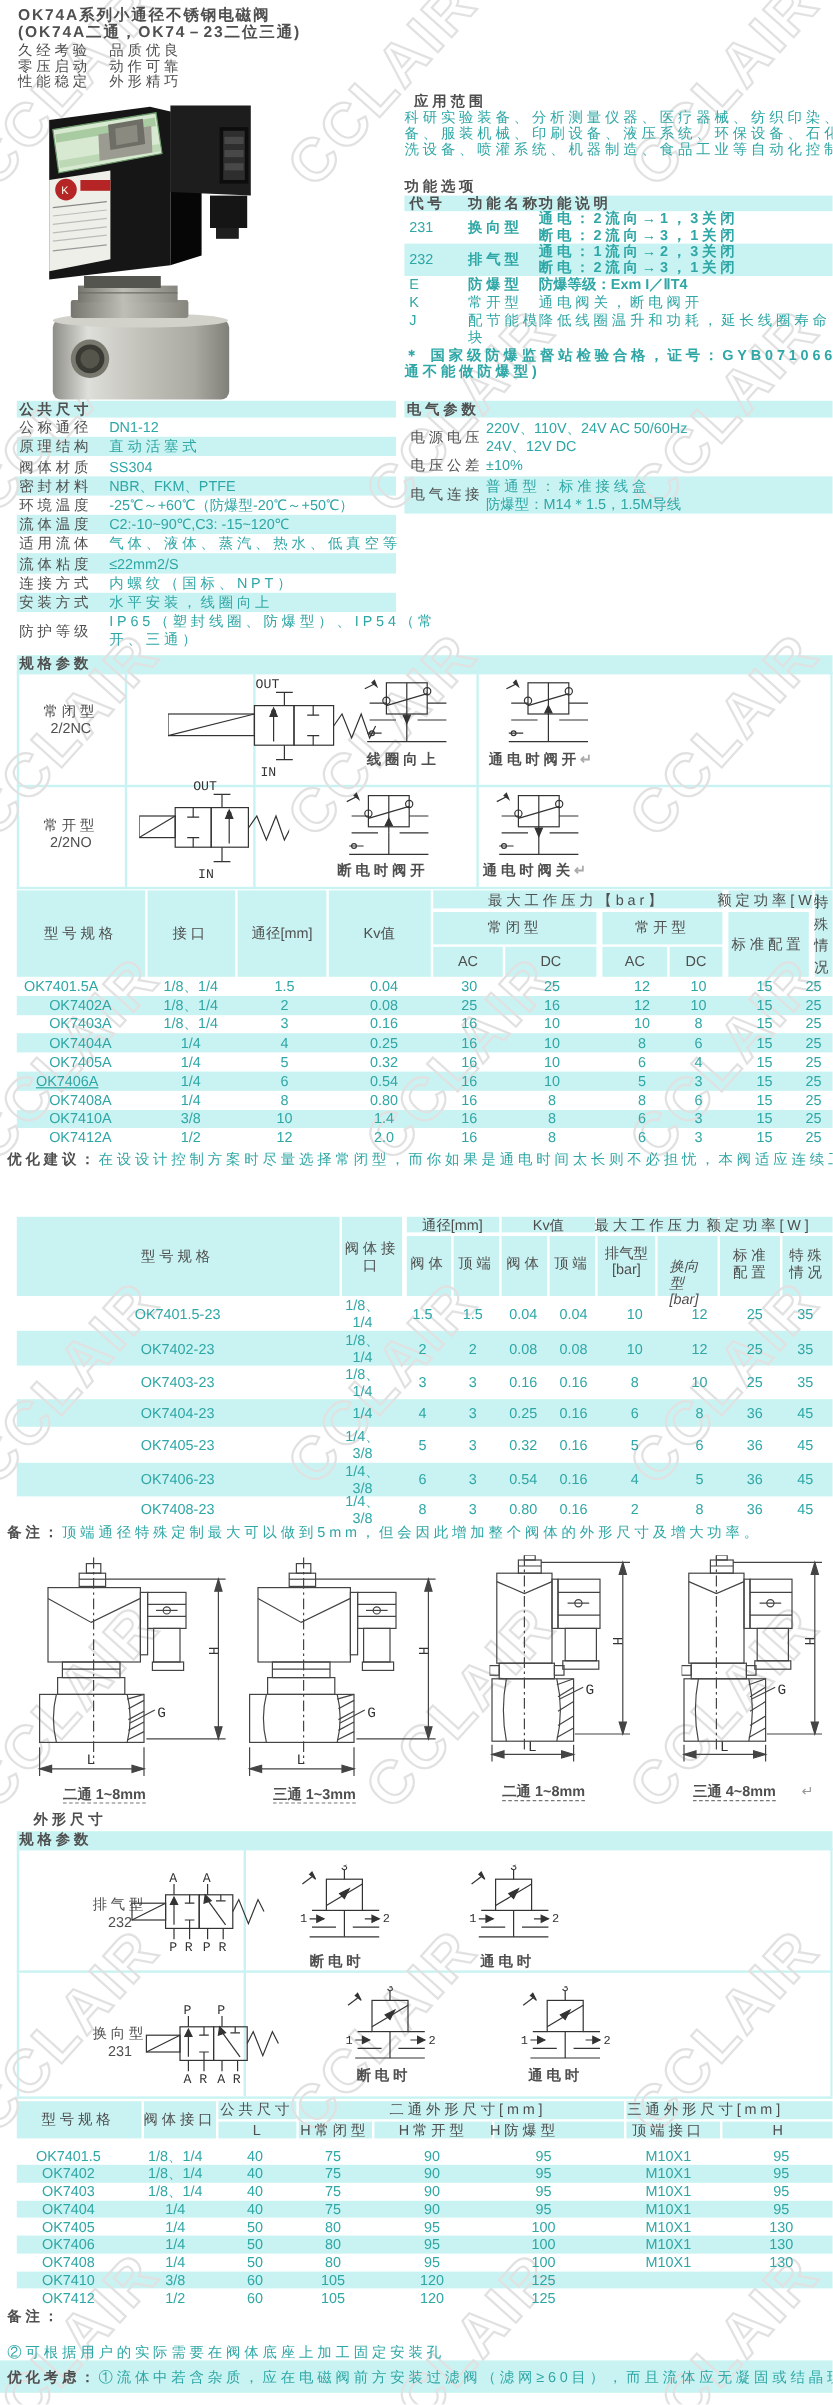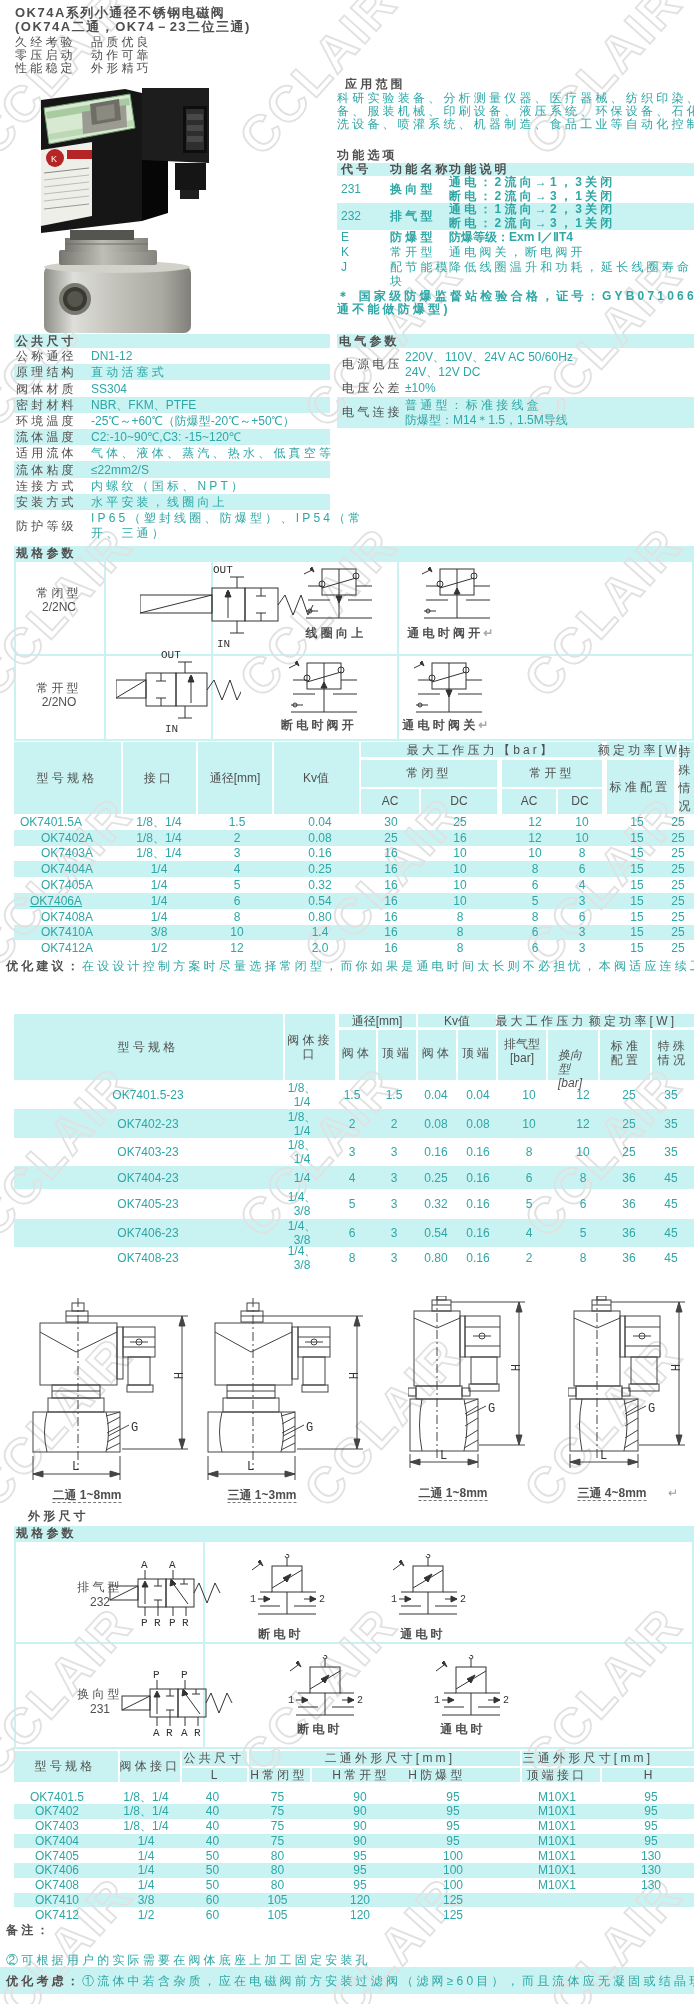--- a/index.html
+++ b/index.html
@@ -612,20 +612,21 @@
 <div class="tx t c" style="left:302px;top:1257.5px;">3/8</div>
 <div class="tx t c" style="left:352px;top:1250.5px;">8</div>
 <div class="tx t c" style="left:394px;top:1250.5px;">3</div>
 <div class="tx t c" style="left:436px;top:1250.5px;">0.80</div>
 <div class="tx t c" style="left:478px;top:1250.5px;">0.16</div>
 <div class="tx t c" style="left:529px;top:1250.5px;">2</div>
 <div class="tx t c" style="left:583px;top:1250.5px;">8</div>
 <div class="tx t c" style="left:629px;top:1250.5px;">36</div>
 <div class="tx t c" style="left:671px;top:1250.5px;">45</div>
 
+<div class="tx t zh" style="left:6px;top:1270.0px;"><span class="d b">备注：</span>顶端通径特殊定制最大可以做到5mm，但会因此增加整个阀体的外形尺寸及增大功率。</div>
 
 <svg style="left:30px;top:1290px" width="160" height="200" viewBox="0 0 160 200">
       <g stroke="#444" fill="none" stroke-width="1">
         <rect x="36" y="21" width="22" height="11"></rect>
         <line x1="36" y1="26" x2="58" y2="26"></line>
         <rect x="42" y="13" width="12" height="8"></rect>
         <rect x="10" y="33" width="77" height="62"></rect>
         <polyline points="10,42 46,62 87,42"></polyline>
         <rect x="87" y="37" width="6" height="52"></rect>
         <rect x="93" y="37" width="32" height="30"></rect>

